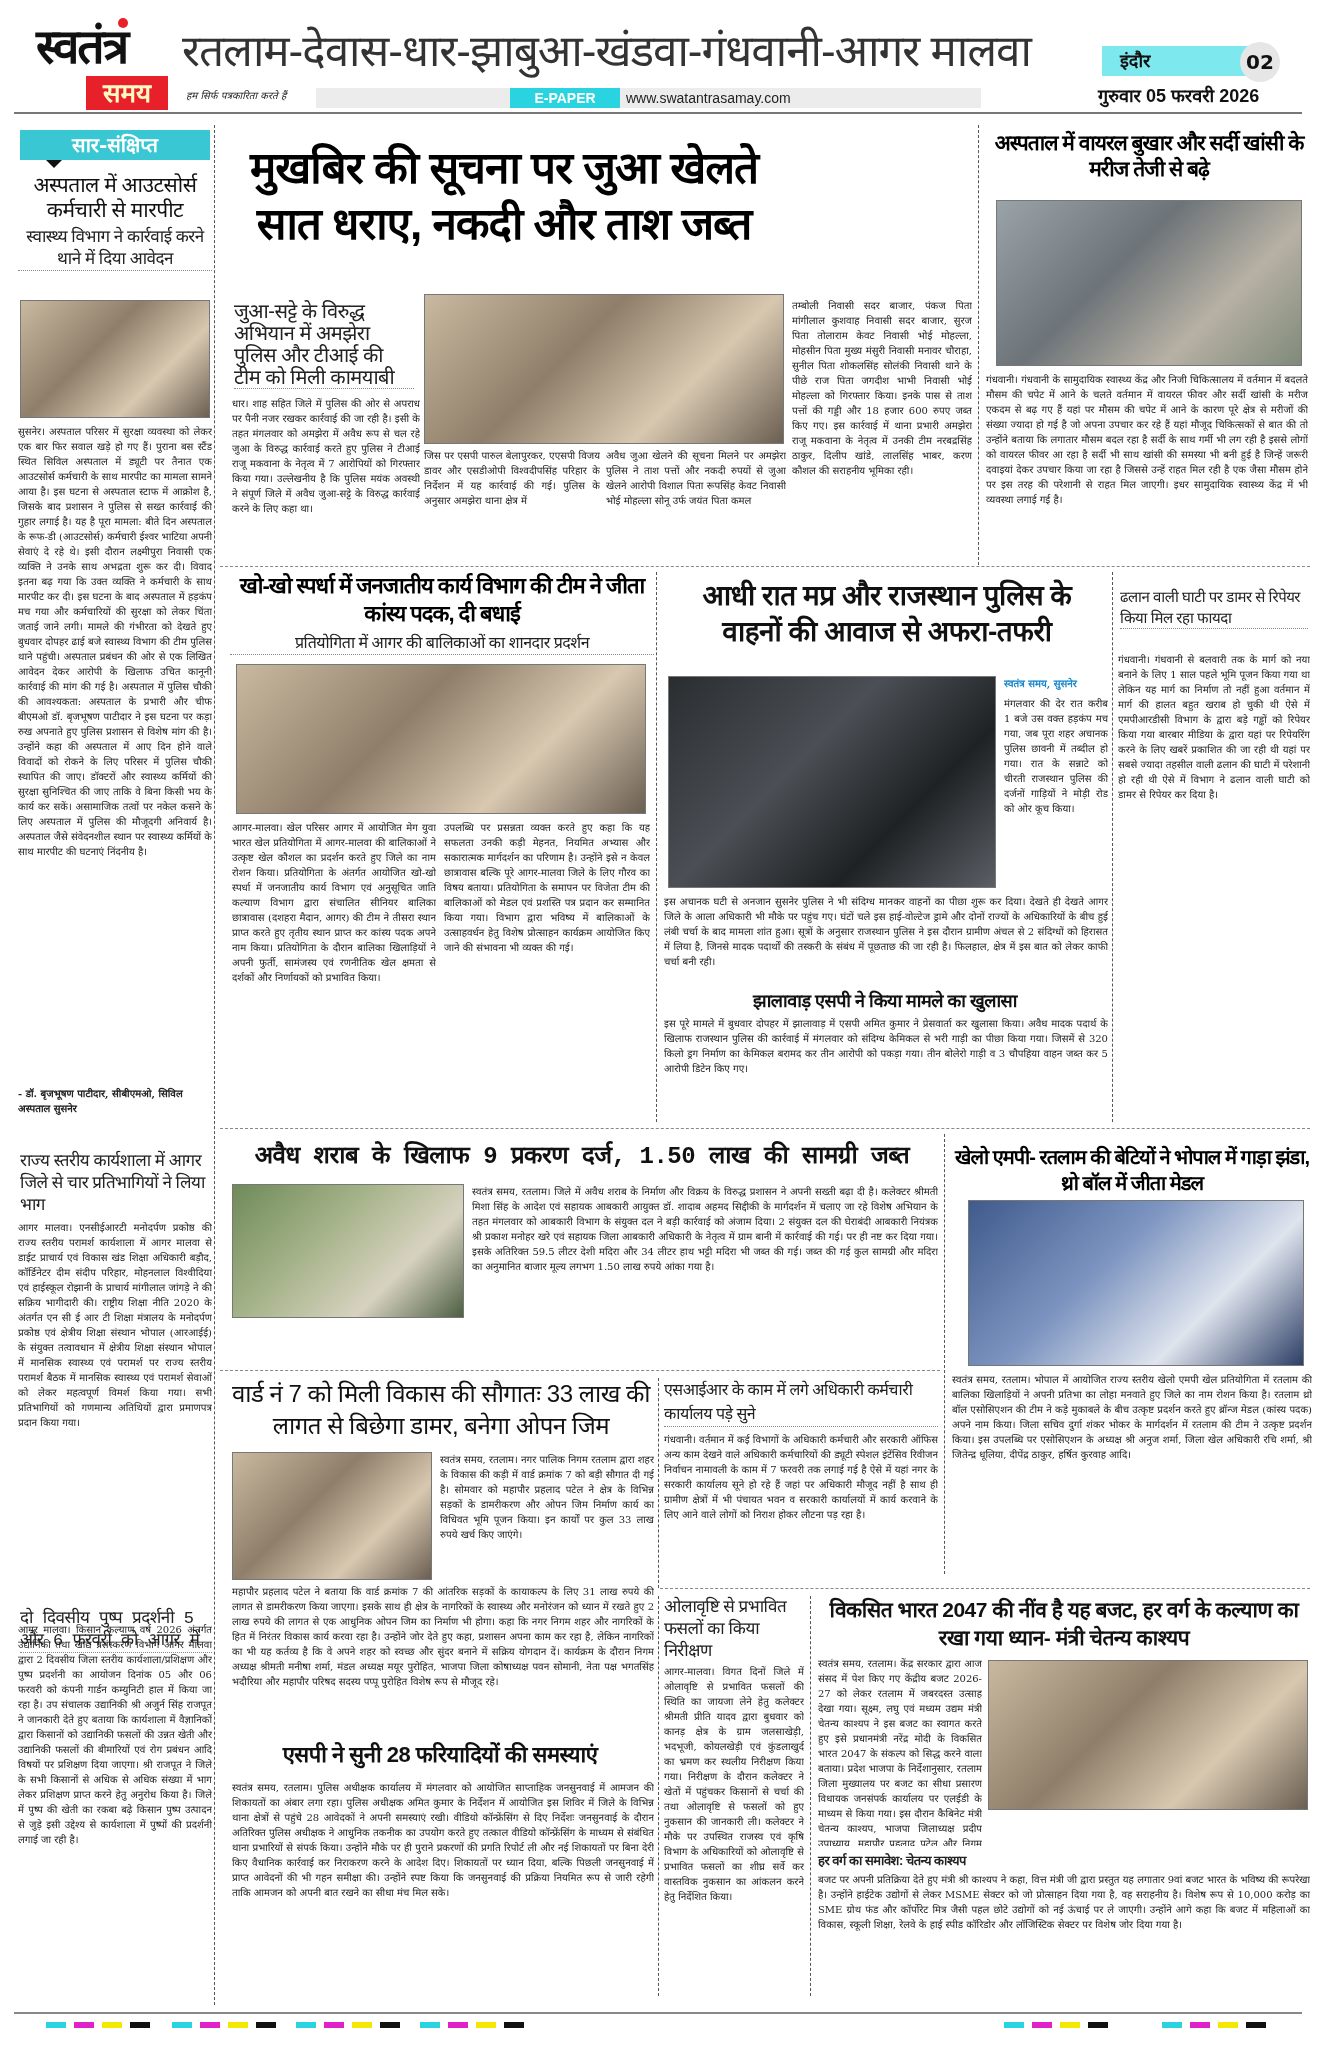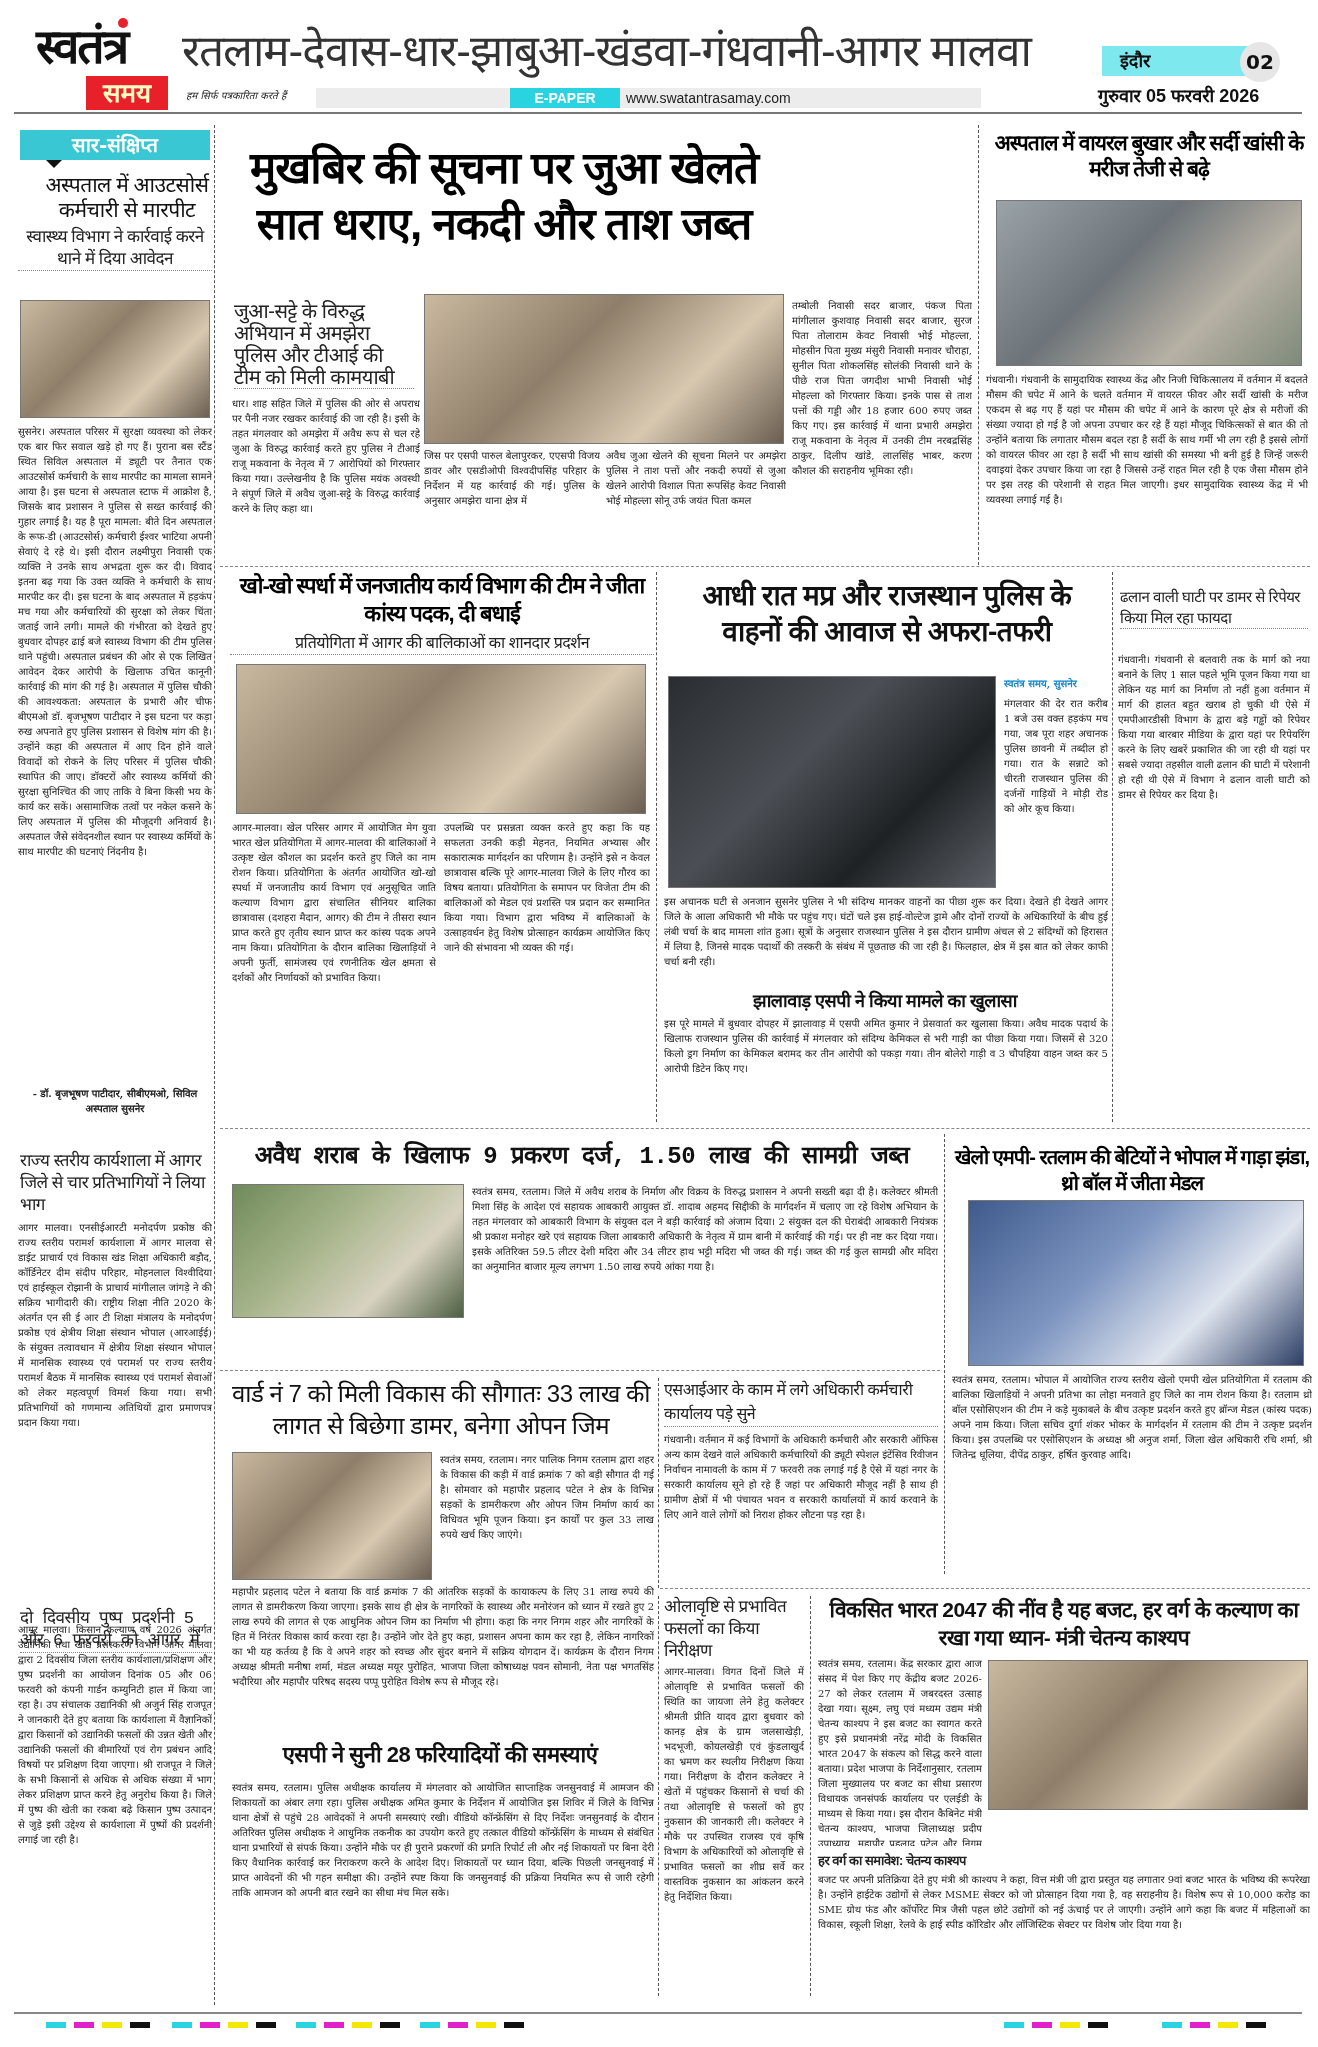--- a/index.html
+++ b/index.html
@@ -55,25 +55,25 @@
 <div class="abs city-box"></div>
 <div class="abs city-name">इंदौर</div>
 <div class="abs page-num">02</div>
 <div class="abs dateline">गुरुवार 05 फरवरी 2026</div>
 <div class="abs rule"></div>
 
 <div class="abs vdash" style="left:214px;top:125px;height:1880px;"></div>
 <div class="abs sar-box">सार-संक्षिप्त</div>
 <div class="abs sar-arrow"></div>
 
-<div class="abs hl-med" style="left:30px;top:172px;width:194px;font-size:21px;line-height:25px;">अस्पताल में आउटसोर्स कर्मचारी से मारपीट</div>
+<div class="abs hl-med" style="left:18px;top:172px;width:194px;font-size:21px;line-height:25px;">अस्पताल में आउटसोर्स कर्मचारी से मारपीट</div>
 <div class="abs hl-light dotted-under" style="left:18px;top:226px;width:194px;font-size:17px;line-height:22px;text-align:center;">स्वास्थ्य विभाग ने कार्रवाई करने थाने में दिया आवेदन</div>
 <div class="abs photo warm" style="left:20px;top:300px;width:190px;height:118px;"></div>
 <div class="abs body-text" style="left:18px;top:424px;width:194px;height:660px;">सुसनेर। अस्पताल परिसर में सुरक्षा व्यवस्था को लेकर एक बार फिर सवाल खड़े हो गए हैं। पुराना बस स्टैंड स्थित सिविल अस्पताल में ड्यूटी पर तैनात एक आउटसोर्स कर्मचारी के साथ मारपीट का मामला सामने आया है। इस घटना से अस्पताल स्टाफ में आक्रोश है, जिसके बाद प्रशासन ने पुलिस से सख्त कार्रवाई की गुहार लगाई है। यह है पूरा मामला: बीते दिन अस्पताल के रूफ-डी (आउटसोर्स) कर्मचारी ईश्वर भाटिया अपनी सेवाएं दे रहे थे। इसी दौरान लक्ष्मीपुरा निवासी एक व्यक्ति ने उनके साथ अभद्रता शुरू कर दी। विवाद इतना बढ़ गया कि उक्त व्यक्ति ने कर्मचारी के साथ मारपीट कर दी। इस घटना के बाद अस्पताल में हड़कंप मच गया और कर्मचारियों की सुरक्षा को लेकर चिंता जताई जाने लगी। मामले की गंभीरता को देखते हुए बुधवार दोपहर ढाई बजे स्वास्थ्य विभाग की टीम पुलिस थाने पहुंची। अस्पताल प्रबंधन की ओर से एक लिखित आवेदन देकर आरोपी के खिलाफ उचित कानूनी कार्रवाई की मांग की गई है। अस्पताल में पुलिस चौकी की आवश्यकता: अस्पताल के प्रभारी और चीफ बीएमओ डॉ. बृजभूषण पाटीदार ने इस घटना पर कड़ा रुख अपनाते हुए पुलिस प्रशासन से विशेष मांग की है। उन्होंने कहा की अस्पताल में आए दिन होने वाले विवादों को रोकने के लिए परिसर में पुलिस चौकी स्थापित की जाए। डॉक्टरों और स्वास्थ्य कर्मियों की सुरक्षा सुनिश्चित की जाए ताकि वे बिना किसी भय के कार्य कर सकें। असामाजिक तत्वों पर नकेल कसने के लिए अस्पताल में पुलिस की मौजूदगी अनिवार्य है। अस्पताल जैसे संवेदनशील स्थान पर स्वास्थ्य कर्मियों के साथ मारपीट की घटनाएं निंदनीय है।</div>
-<div class="abs body-text" style="left:18px;top:1086px;width:194px;height:32px;font-weight:bold;text-align:center;">- डॉ. बृजभूषण पाटीदार, सीबीएमओ, सिविल अस्पताल सुसनेर</div>
+<div class="abs body-text" style="left:18px;top:1086px;width:194px;height:32px;font-weight:bold;text-align:left;">- डॉ. बृजभूषण पाटीदार, सीबीएमओ, सिविल अस्पताल सुसनेर</div>
 
 <div class="abs hl-light" style="left:20px;top:1150px;width:192px;font-size:17px;line-height:22px;">राज्य स्तरीय कार्यशाला में आगर जिले से चार प्रतिभागियों ने लिया भाग</div>
 <div class="abs body-text" style="left:18px;top:1220px;width:194px;height:340px;">आगर मालवा। एनसीईआरटी मनोदर्पण प्रकोष्ठ की राज्य स्तरीय परामर्श कार्यशाला में आगर मालवा से डाईट प्राचार्य एवं विकास खंड शिक्षा अधिकारी बड़ौद, कॉर्डिनेटर दीम संदीप परिहार, मोहनलाल विश्वीदिया एवं हाईस्कूल रोझानी के प्राचार्य मांगीलाल जांगड़े ने की सक्रिय भागीदारी की। राष्ट्रीय शिक्षा नीति 2020 के अंतर्गत एन सी ई आर टी शिक्षा मंत्रालय के मनोदर्पण प्रकोष्ठ एवं क्षेत्रीय शिक्षा संस्थान भोपाल (आरआईई) के संयुक्त तत्वावधान में क्षेत्रीय शिक्षा संस्थान भोपाल में मानसिक स्वास्थ्य एवं परामर्श पर राज्य स्तरीय परामर्श बैठक में मानसिक स्वास्थ्य एवं परामर्श सेवाओं को लेकर महत्वपूर्ण विमर्श किया गया। सभी प्रतिभागियों को गणमान्य अतिथियों द्वारा प्रमाणपत्र प्रदान किया गया।</div>
 
 <div class="abs hl-light dotted-under" style="left:20px;top:1608px;width:192px;font-size:17px;line-height:22px;font-family:Liberation Mono, monospace;">दो दिवसीय पुष्प प्रदर्शनी 5 और 6 फरवरी को आगर में</div>
 <div class="abs body-text" style="left:18px;top:1622px;width:194px;height:368px;">आगर मालवा। किसान कल्याण वर्ष 2026 अंतर्गत उद्यानिकी तथा खाद्य प्रसंस्करण विभाग आगर मालवा द्वारा 2 दिवसीय जिला स्तरीय कार्यशाला/प्रशिक्षण और पुष्प प्रदर्शनी का आयोजन दिनांक 05 और 06 फरवरी को कंपनी गार्डन कम्युनिटी हाल में किया जा रहा है। उप संचालक उद्यानिकी श्री अजुर्न सिंह राजपूत ने जानकारी देते हुए बताया कि कार्यशाला में वैज्ञानिकों द्वारा किसानों को उद्यानिकी फसलों की उन्नत खेती और उद्यानिकी फसलों की बीमारियों एवं रोग प्रबंधन आदि विषयों पर प्रशिक्षण दिया जाएगा। श्री राजपूत ने जिले के सभी किसानों से अधिक से अधिक संख्या में भाग लेकर प्रशिक्षण प्राप्त करने हेतु अनुरोध किया है। जिले में पुष्प की खेती का रकबा बढ़े किसान पुष्प उत्पादन से जुड़े इसी उद्देश्य से कार्यशाला में पुष्पों की प्रदर्शनी लगाई जा रही है।</div>
 
 <div class="abs hl-big" style="left:224px;top:140px;width:560px;font-size:44px;line-height:56px;">मुखबिर की सूचना पर जुआ खेलते</div>
 <div class="abs hl-big" style="left:224px;top:196px;width:560px;font-size:44px;line-height:56px;">सात धराए, नकदी और ताश जब्त</div>
 <div class="abs hl-light dotted-under" style="left:234px;top:300px;width:180px;font-size:20px;line-height:22px;">जुआ-सट्टे के विरुद्ध अभियान में अमझेरा पुलिस और टीआई की टीम को मिली कामयाबी</div>

